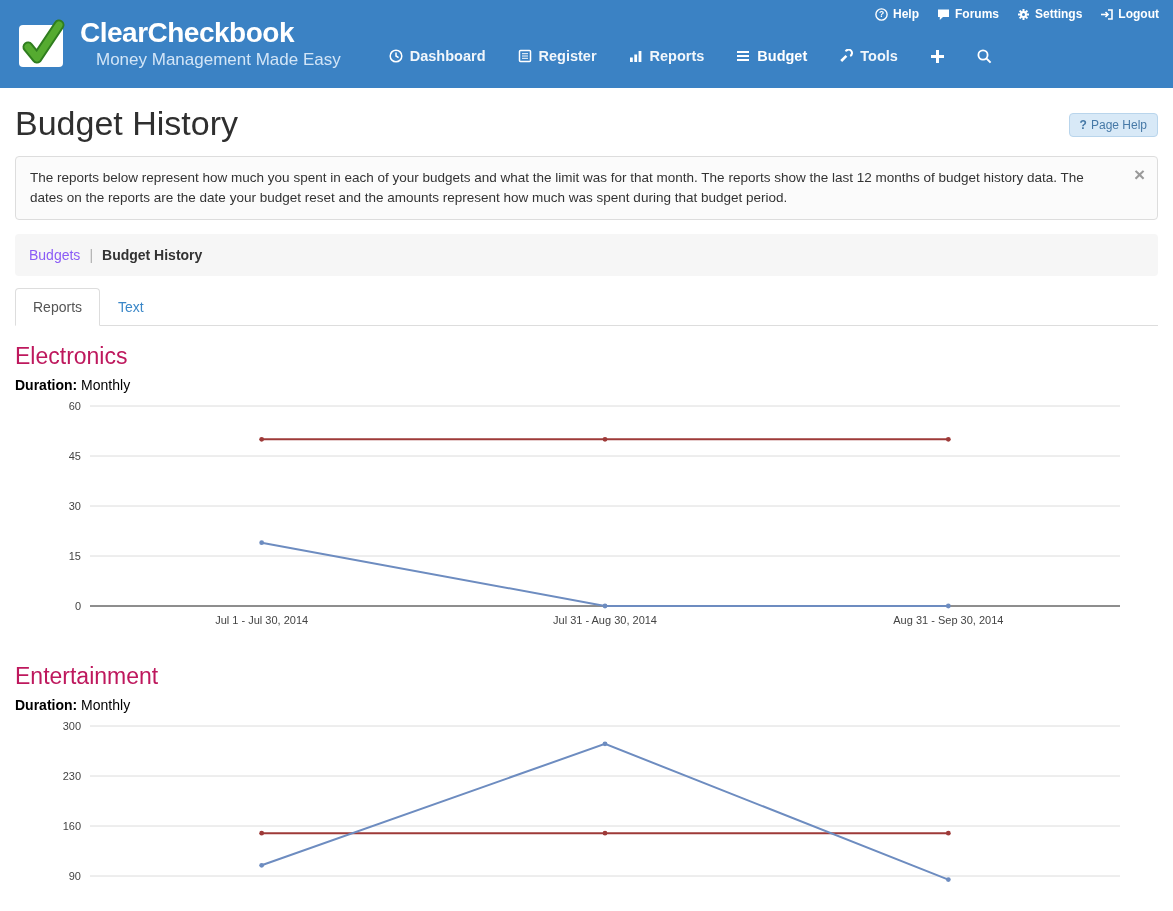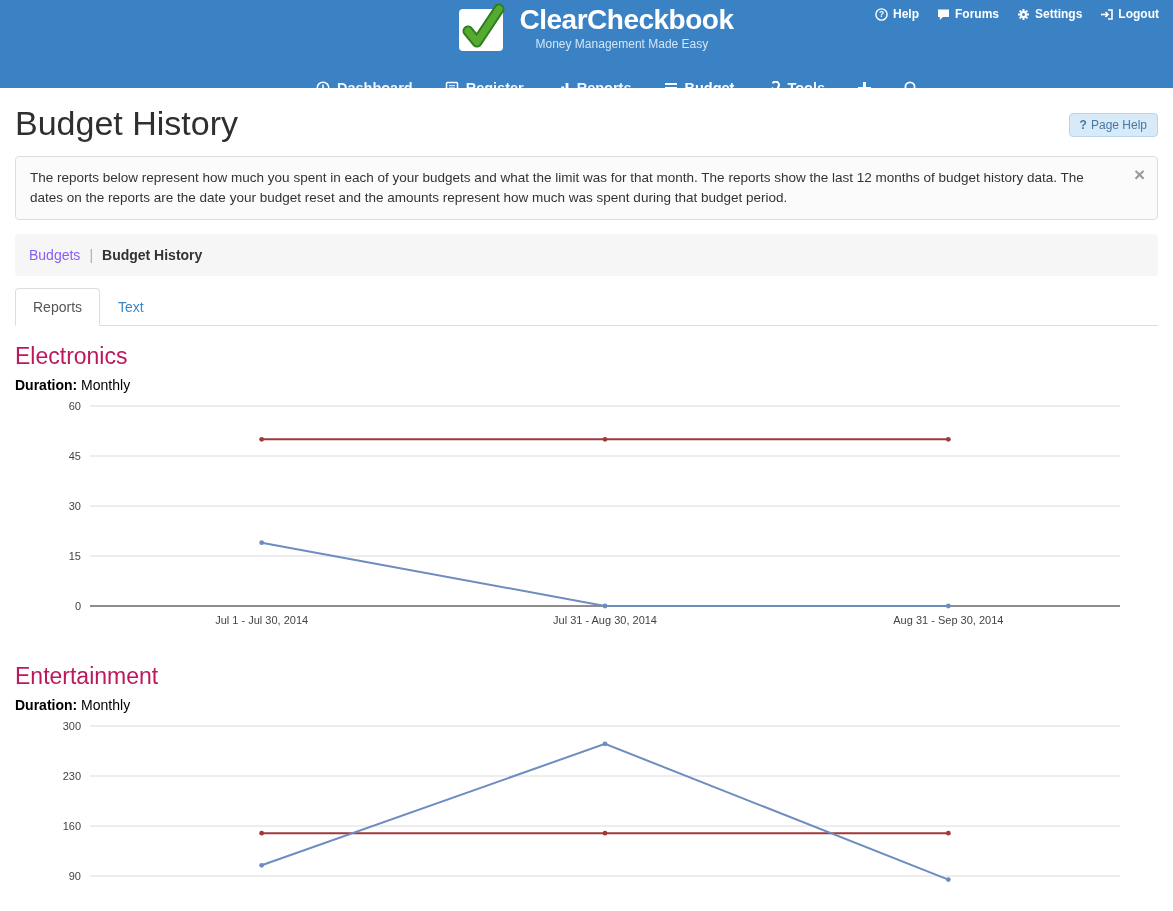--- a/index.html
+++ b/index.html
@@ -16,25 +16,25 @@
   
   .topbar { position: relative; height: 88px; background: #3b82c4; }
   .topbar-links {
     position: absolute; top: 7px; right: 14px;
     display: flex; gap: 18px; align-items: center;
   }
   .topbar-links a {
     color: #fff; font-size: 12px; font-weight: bold;
     display: flex; align-items: center; gap: 5px;
   }
-  .topbar-main { display: flex; align-items: center; height: 100%; padding-left: 14px; flex-direction: column; }
+  .topbar-main { display: flex; align-items: center; height: 100%; padding-left: 14px; }
   .brand { display: flex; align-items: center; gap: 10px; }
   .brand-text { display: flex; flex-direction: column; }
   .brand-name { color: #fff; font-size: 28px; font-weight: 600; letter-spacing: -0.5px; line-height: 30px; }
-  .brand-tagline { color: #d2e5f7; font-size: 12px; padding-left: 16px; margin-top: 2px; }
+  .brand-tagline { color: #d2e5f7; font-size: 17px; padding-left: 16px; margin-top: 2px; }
   .mainnav { display: flex; align-items: center; gap: 32px; margin-left: 48px; margin-top: 24px; }
   .nav-item {
     color: rgba(255,255,255,0.93); font-size: 14.5px; font-weight: 600;
     display: flex; align-items: center; gap: 7px;
   }
   .nav-item.active { color: #ffffff; font-weight: bold; }
   .icon { display: inline-flex; align-items: center; }
 
   
   .content { position: relative; padding: 0 15px; }

